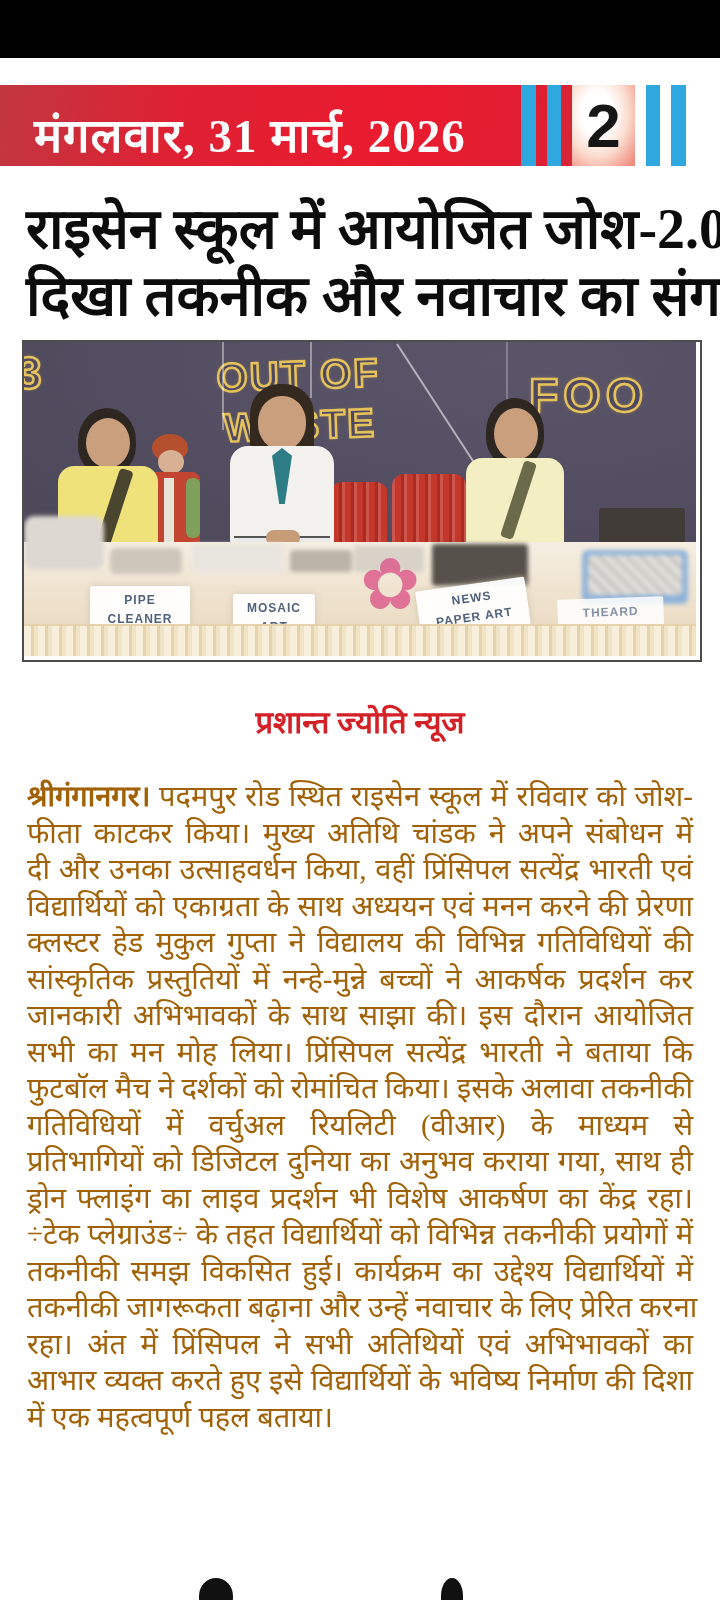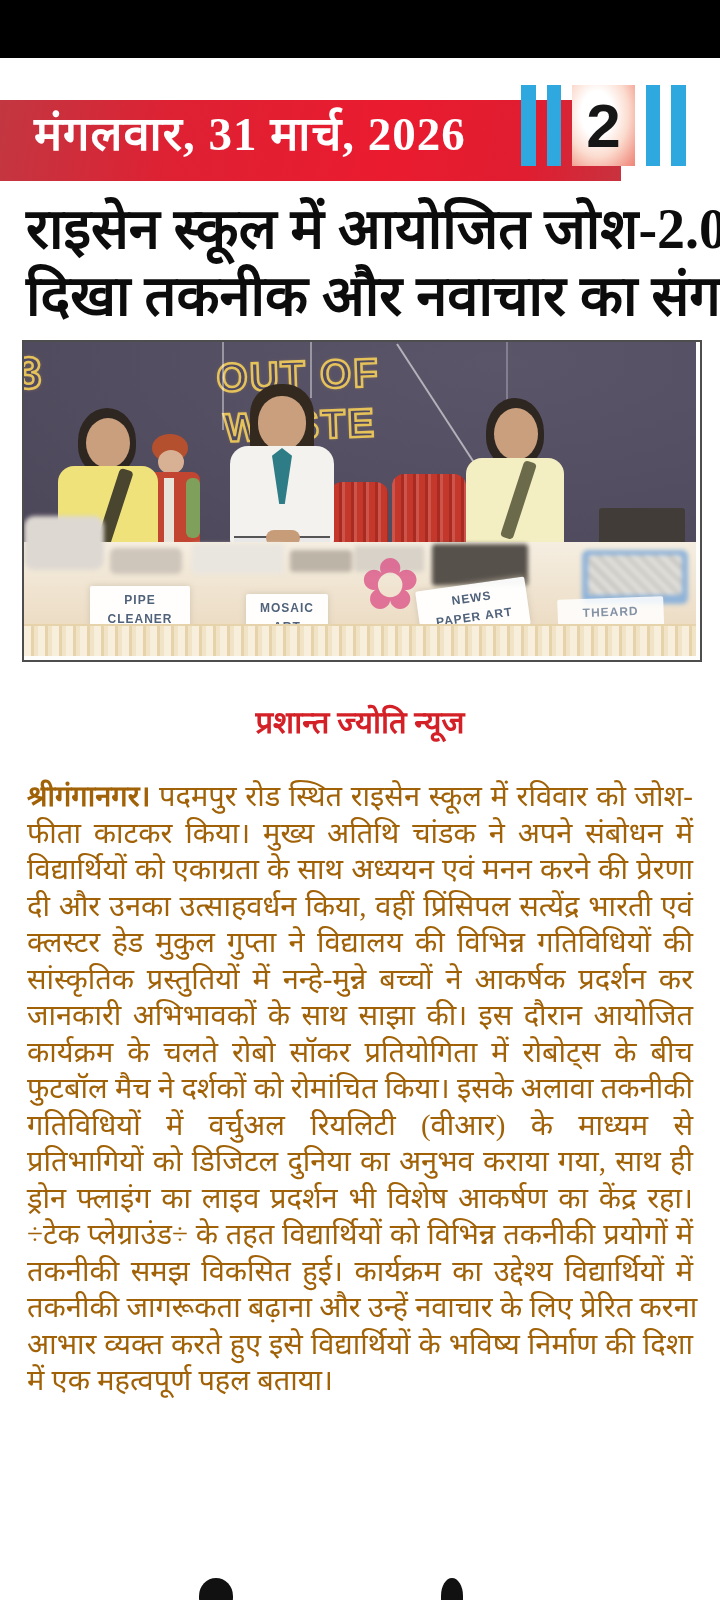--- a/index.html
+++ b/index.html
@@ -4,23 +4,23 @@
 <style>
   html,body{margin:0;padding:0;}
   body{width:720px;height:1600px;background:#ffffff;overflow:hidden;position:relative;
        font-family:"Liberation Serif","DejaVu Serif",serif;}
   .abs{position:absolute;}
 
   
   .topbar{left:0;top:0;width:720px;height:58px;background:#000;}
 
   
-  .date-banner{left:0;top:100px;width:621px;height:81px;
+  .date-banner{left:0;top:85px;width:621px;height:81px;
     background:linear-gradient(100deg,#c23741 0%,#de2133 28%,#ea1b2f 62%,#e01d31 85%,#c8323e 100%);
-    display:flex;align-items:flex-start;}
+    display:flex;align-items:flex-end;}
   .date-banner span{color:#fff;font-weight:700;font-size:47px;padding-left:34px;letter-spacing:1px;}
   .pagenum-group{left:521px;top:85px;width:165px;height:81px;display:flex;align-items:stretch;}
   .vbar{width:15px;background:#2fa8df;margin-right:11px;}
   .numbox{width:64px;margin-right:11px;display:flex;align-items:center;justify-content:center;
     background:radial-gradient(ellipse at 40% 35%,#ffffff 30%,#fbdccf 58%,#f2998b 88%,#ee8577 100%);}
   .numbox span{font-family:"Liberation Sans",sans-serif;font-weight:700;font-size:62px;color:#161616;line-height:1;}
 
   
   .headline{left:26px;top:196px;width:668px;color:#0c0c0c;font-weight:700;}
   .h-line{font-size:56px;line-height:67px;text-align:justify;text-align-last:justify;white-space:nowrap;}
@@ -91,20 +91,21 @@
 
 <div class="abs photo">
   <div class="photo-inner">
     <div class="abs backdrop"></div>
 
     <div class="abs outline-txt glyph3">3</div>
     <div class="abs outline-txt outof">
       <div>OUT OF</div>
       <div>WASTE</div>
     </div>
+    <div class="abs outline-txt footext">FOO</div>
 
     <div class="abs string" style="left:198px;top:0;height:88px;"></div>
     <div class="abs string" style="left:286px;top:0;height:56px;"></div>
     <div class="abs string" style="left:372px;top:2px;height:150px;transform:rotate(-33deg);transform-origin:top;background:rgba(255,255,255,.55);"></div>
     <div class="abs string" style="left:482px;top:0;height:66px;background:rgba(255,255,255,.25);"></div>
 
     <div class="abs" style="left:112px;top:92px;width:72px;height:122px;">
       <div class="abs" style="left:16px;top:0;width:36px;height:28px;background:#b5502f;border-radius:50%;"></div>
       <div class="abs" style="left:22px;top:16px;width:26px;height:24px;background:#d8b093;border-radius:50%;"></div>
       <div class="abs" style="left:4px;top:38px;width:60px;height:84px;background:#c24532;border-radius:8px;"></div>
@@ -155,21 +156,21 @@
         </div>
       </div>
     </div>
 
     <div class="abs flower" style="left:336px;top:206px;">✿</div>
 
     <div class="abs label-card" style="left:66px;top:244px;width:92px;">
       <div>PIPE</div>
       <div>CLEANER</div>
     </div>
-    <div class="abs label-card" style="left:222px;top:252px;width:74px;">
+    <div class="abs label-card" style="left:209px;top:252px;width:74px;">
       <div>MOSAIC</div>
       <div>ART</div>
     </div>
     <div class="abs label-card" style="left:394px;top:242px;width:102px;transform:rotate(-8deg);">
       <div>NEWS</div>
       <div>PAPER ART</div>
     </div>
     <div class="abs label-card" style="left:534px;top:256px;width:98px;transform:rotate(-2deg);color:#8492a6;box-shadow:none;background:rgba(255,255,255,.85);">
       <div>THEARD</div>
       <div>ART</div>
@@ -177,31 +178,32 @@
 
     <div class="abs skirt"></div>
   </div>
 </div>
 
 <div class="abs byline">प्रशान्त ज्योति न्यूज</div>
 
 <div class="abs article">
   <div class="body-line"><span class="lead">श्रीगंगानगर।</span><span> पदमपुर रोड स्थित राइसेन स्कूल में रविवार को जोश-</span></div>
   <div class="body-line">फीता काटकर किया। मुख्य अतिथि चांडक ने अपने संबोधन में</div>
+  <div class="body-line">दी और उनका उत्साहवर्धन किया, वहीं प्रिंसिपल सत्येंद्र भारती एवं</div>
   <div class="body-line">विद्यार्थियों को एकाग्रता के साथ अध्ययन एवं मनन करने की प्रेरणा</div>
-  <div class="body-line">दी और उनका उत्साहवर्धन किया, वहीं प्रिंसिपल सत्येंद्र भारती एवं</div>
   <div class="body-line">क्लस्टर हेड मुकुल गुप्ता ने विद्यालय की विभिन्न गतिविधियों की</div>
   <div class="body-line">सांस्कृतिक प्रस्तुतियों में नन्हे-मुन्ने बच्चों ने आकर्षक प्रदर्शन कर</div>
   <div class="body-line">जानकारी अभिभावकों के साथ साझा की। इस दौरान आयोजित</div>
-  <div class="body-line">कार्यक्रम के चलते रोबो सॉकर प्रतियोगिता में रोबोट्स के बीच</div>
+  <div class="body-line">सभी का मन मोह लिया। प्रिंसिपल सत्येंद्र भारती ने बताया कि</div>
   <div class="body-line">फुटबॉल मैच ने दर्शकों को रोमांचित किया। इसके अलावा तकनीकी</div>
   <div class="body-line">गतिविधियों में वर्चुअल रियलिटी (वीआर) के माध्यम से</div>
   <div class="body-line">प्रतिभागियों को डिजिटल दुनिया का अनुभव कराया गया, साथ ही</div>
   <div class="body-line">ड्रोन फ्लाइंग का लाइव प्रदर्शन भी विशेष आकर्षण का केंद्र रहा।</div>
   <div class="body-line">÷टेक प्लेग्राउंड÷ के तहत विद्यार्थियों को विभिन्न तकनीकी प्रयोगों में</div>
   <div class="body-line">तकनीकी समझ विकसित हुई। कार्यक्रम का उद्देश्य विद्यार्थियों में</div>
   <div class="body-line">तकनीकी जागरूकता बढ़ाना और उन्हें नवाचार के लिए प्रेरित करना</div>
+  <div class="body-line">रहा। अंत में प्रिंसिपल ने सभी अतिथियों एवं अभिभावकों का</div>
   <div class="body-line">आभार व्यक्त करते हुए इसे विद्यार्थियों के भविष्य निर्माण की दिशा</div>
   <div class="body-line short">में एक महत्वपूर्ण पहल बताया।</div>
 </div>
 
 <div class="abs cutglyph" style="left:199px;top:1578px;width:34px;height:36px;"></div>
 <div class="abs cutglyph" style="left:441px;top:1578px;width:22px;height:36px;border-radius:50% 50% 0 0;"></div>
 
 </body></html>

